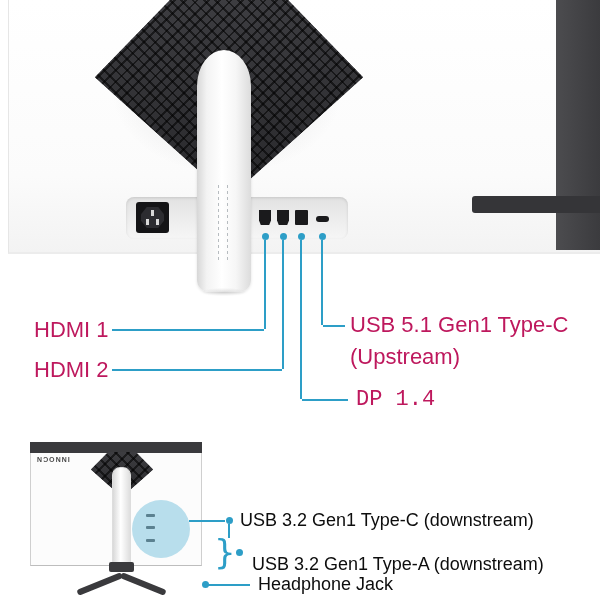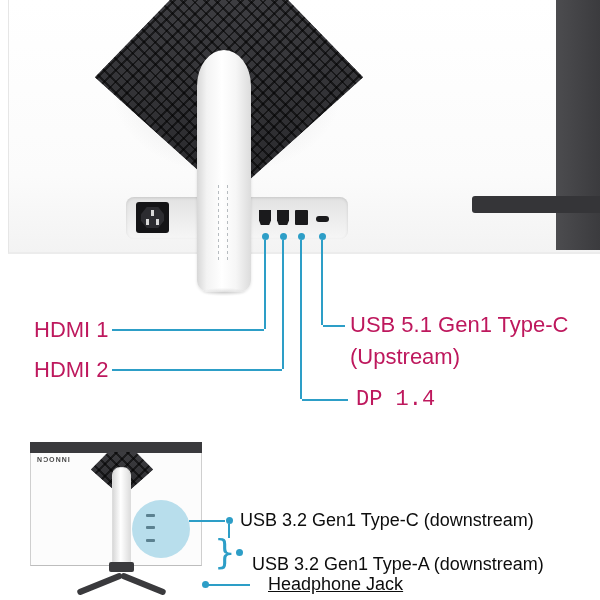--- a/index.html
+++ b/index.html
@@ -146,15 +146,15 @@
   <div class="abs dot" style="left:226px;top:517px;"></div>
   <div class="abs lbl-sm" style="position:absolute;left:240px;top:511px;">USB 3.2 Gen1 Type-C (downstream)</div>
 
   <div class="abs vline" style="left:228px;top:524px;height:14px;"></div>
   <div class="abs brace" style="position:absolute;left:214px;top:535px;">}</div>
   <div class="abs dot" style="left:236px;top:549px;"></div>
   <div class="abs lbl-sm" style="position:absolute;left:252px;top:543px;margin-top:12px;">USB 3.2 Gen1 Type-A (downstream)</div>
 
   <div class="abs dot" style="left:202px;top:581px;"></div>
   <div class="abs hline" style="left:208px;top:584px;width:42px;"></div>
-  <div class="abs lbl-sm" style="position:absolute;left:268px;top:575px;text-decoration:underline;">Headphone Jack</div>
+  <div class="abs lbl-sm" style="position:absolute;left:258px;top:575px;">Headphone Jack</div>
 
 </div>
 
 </body></html>

